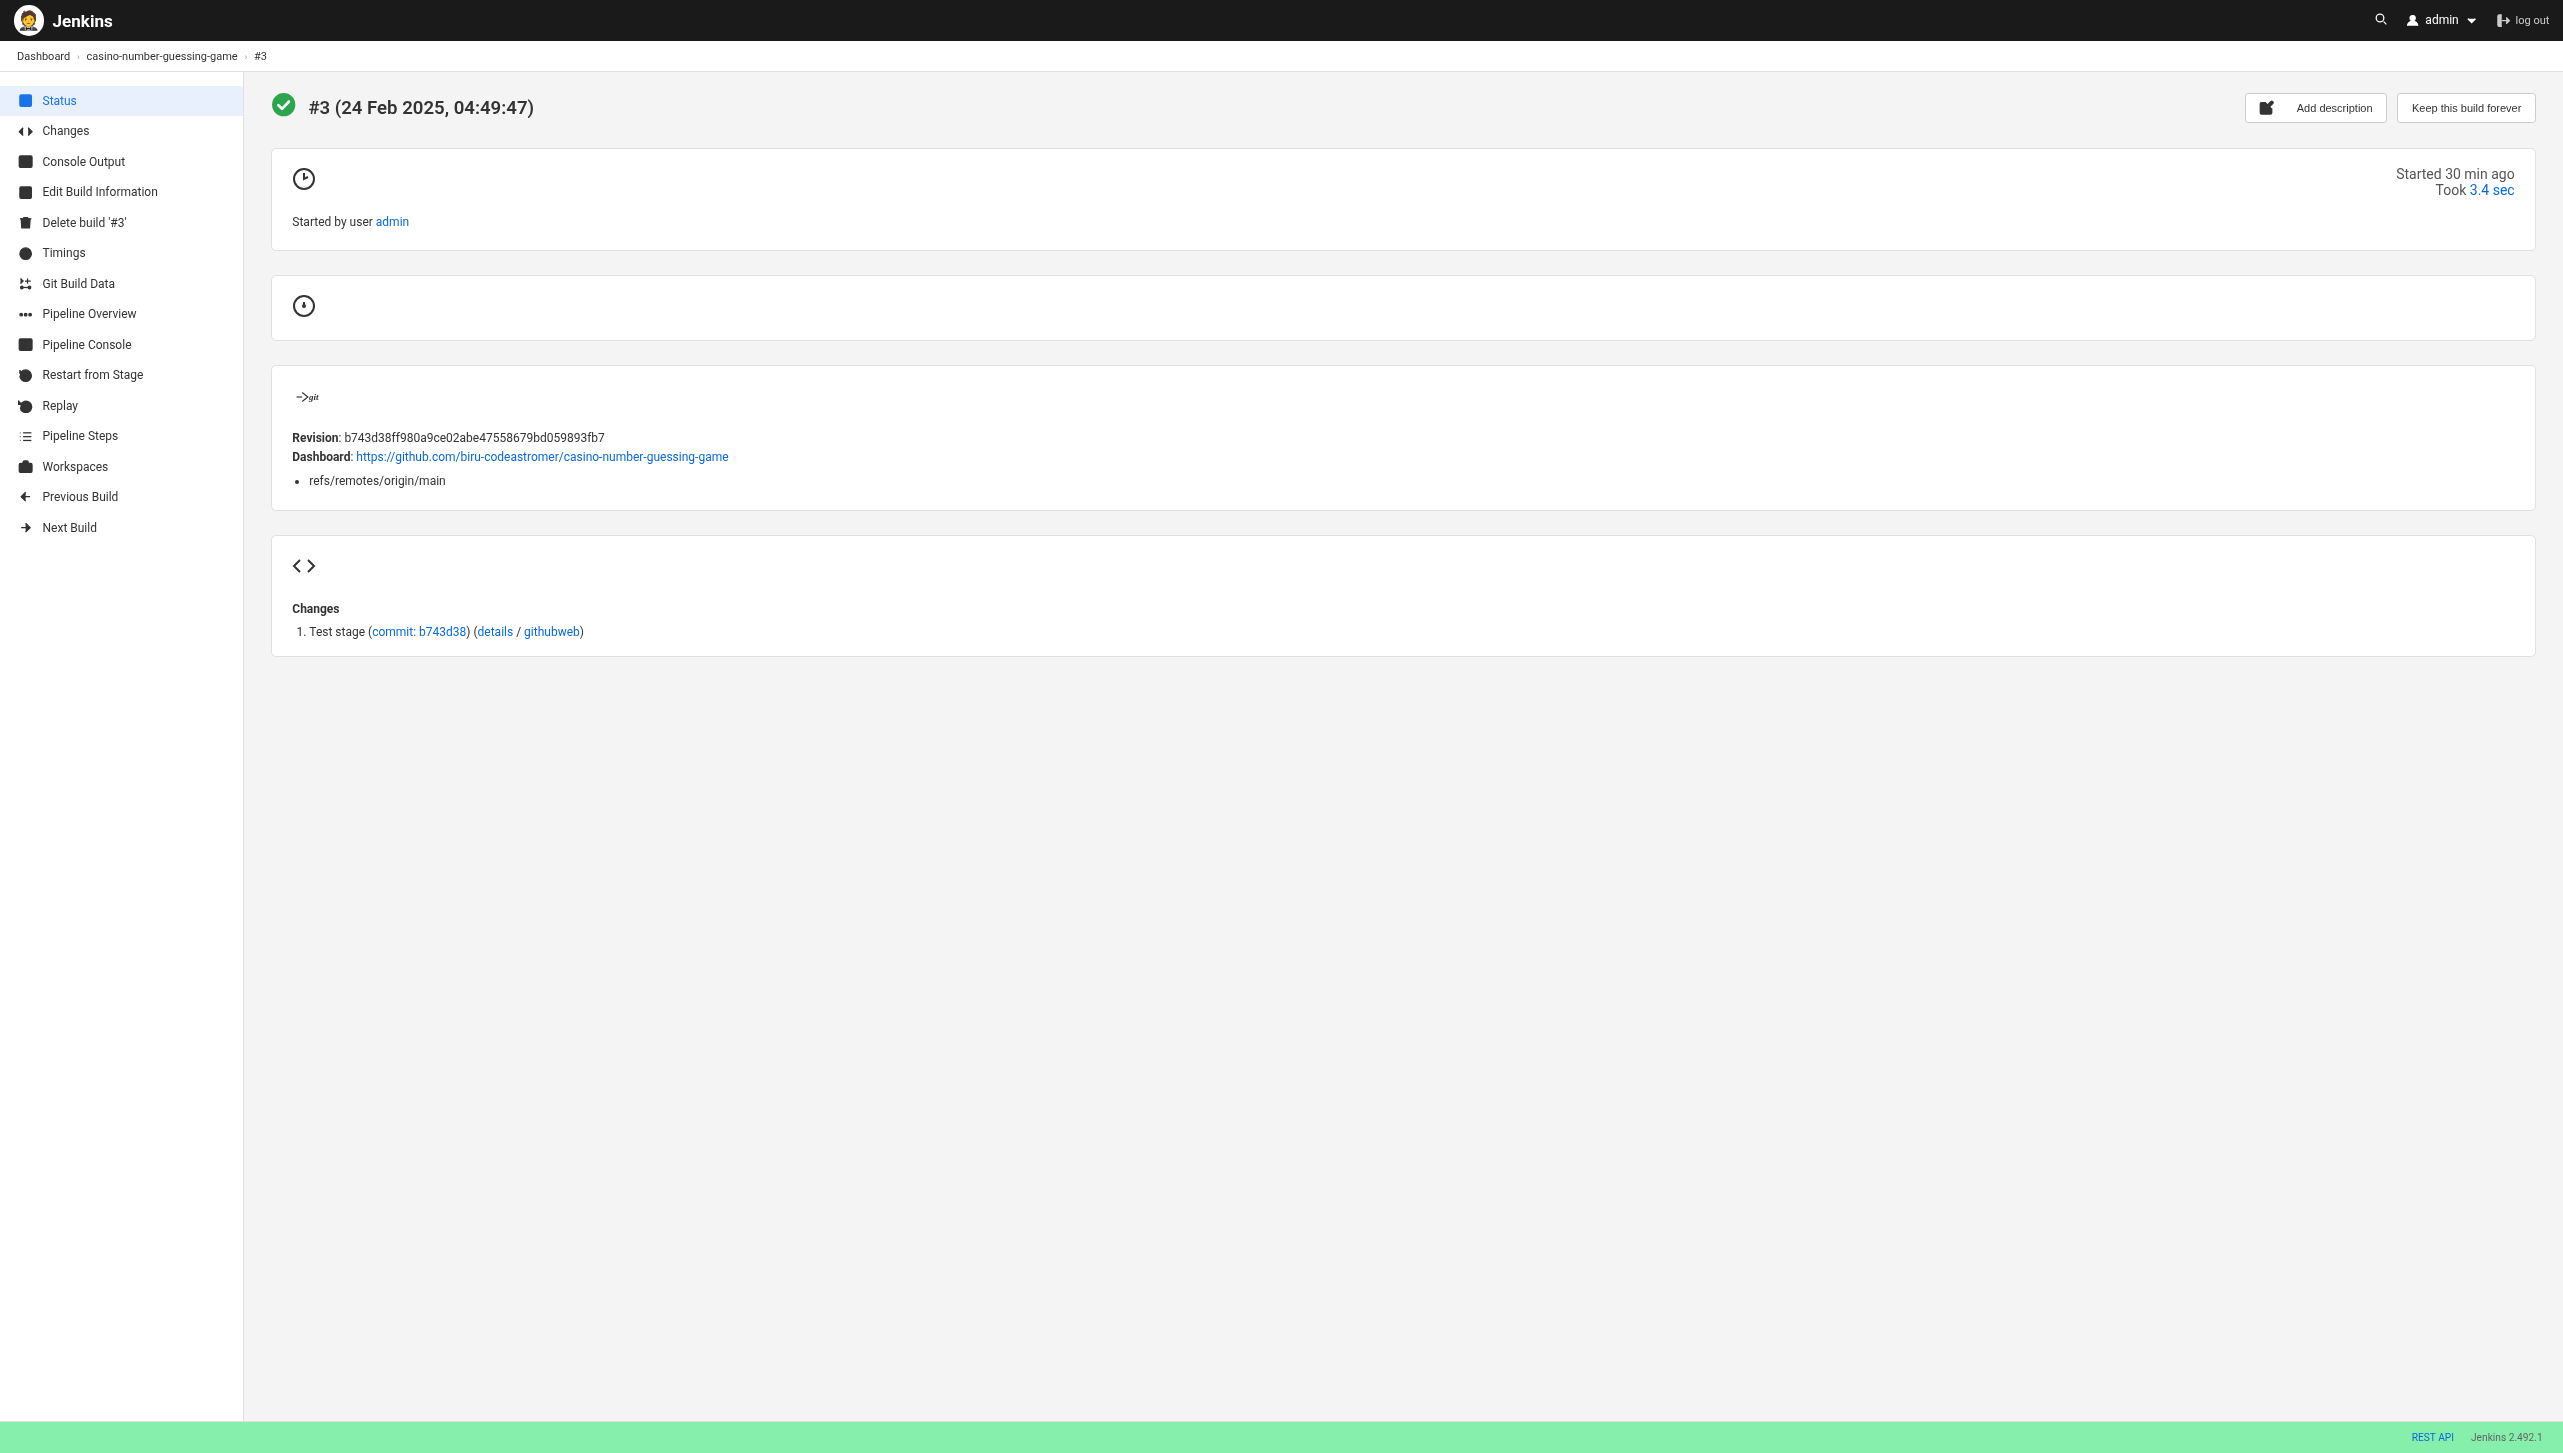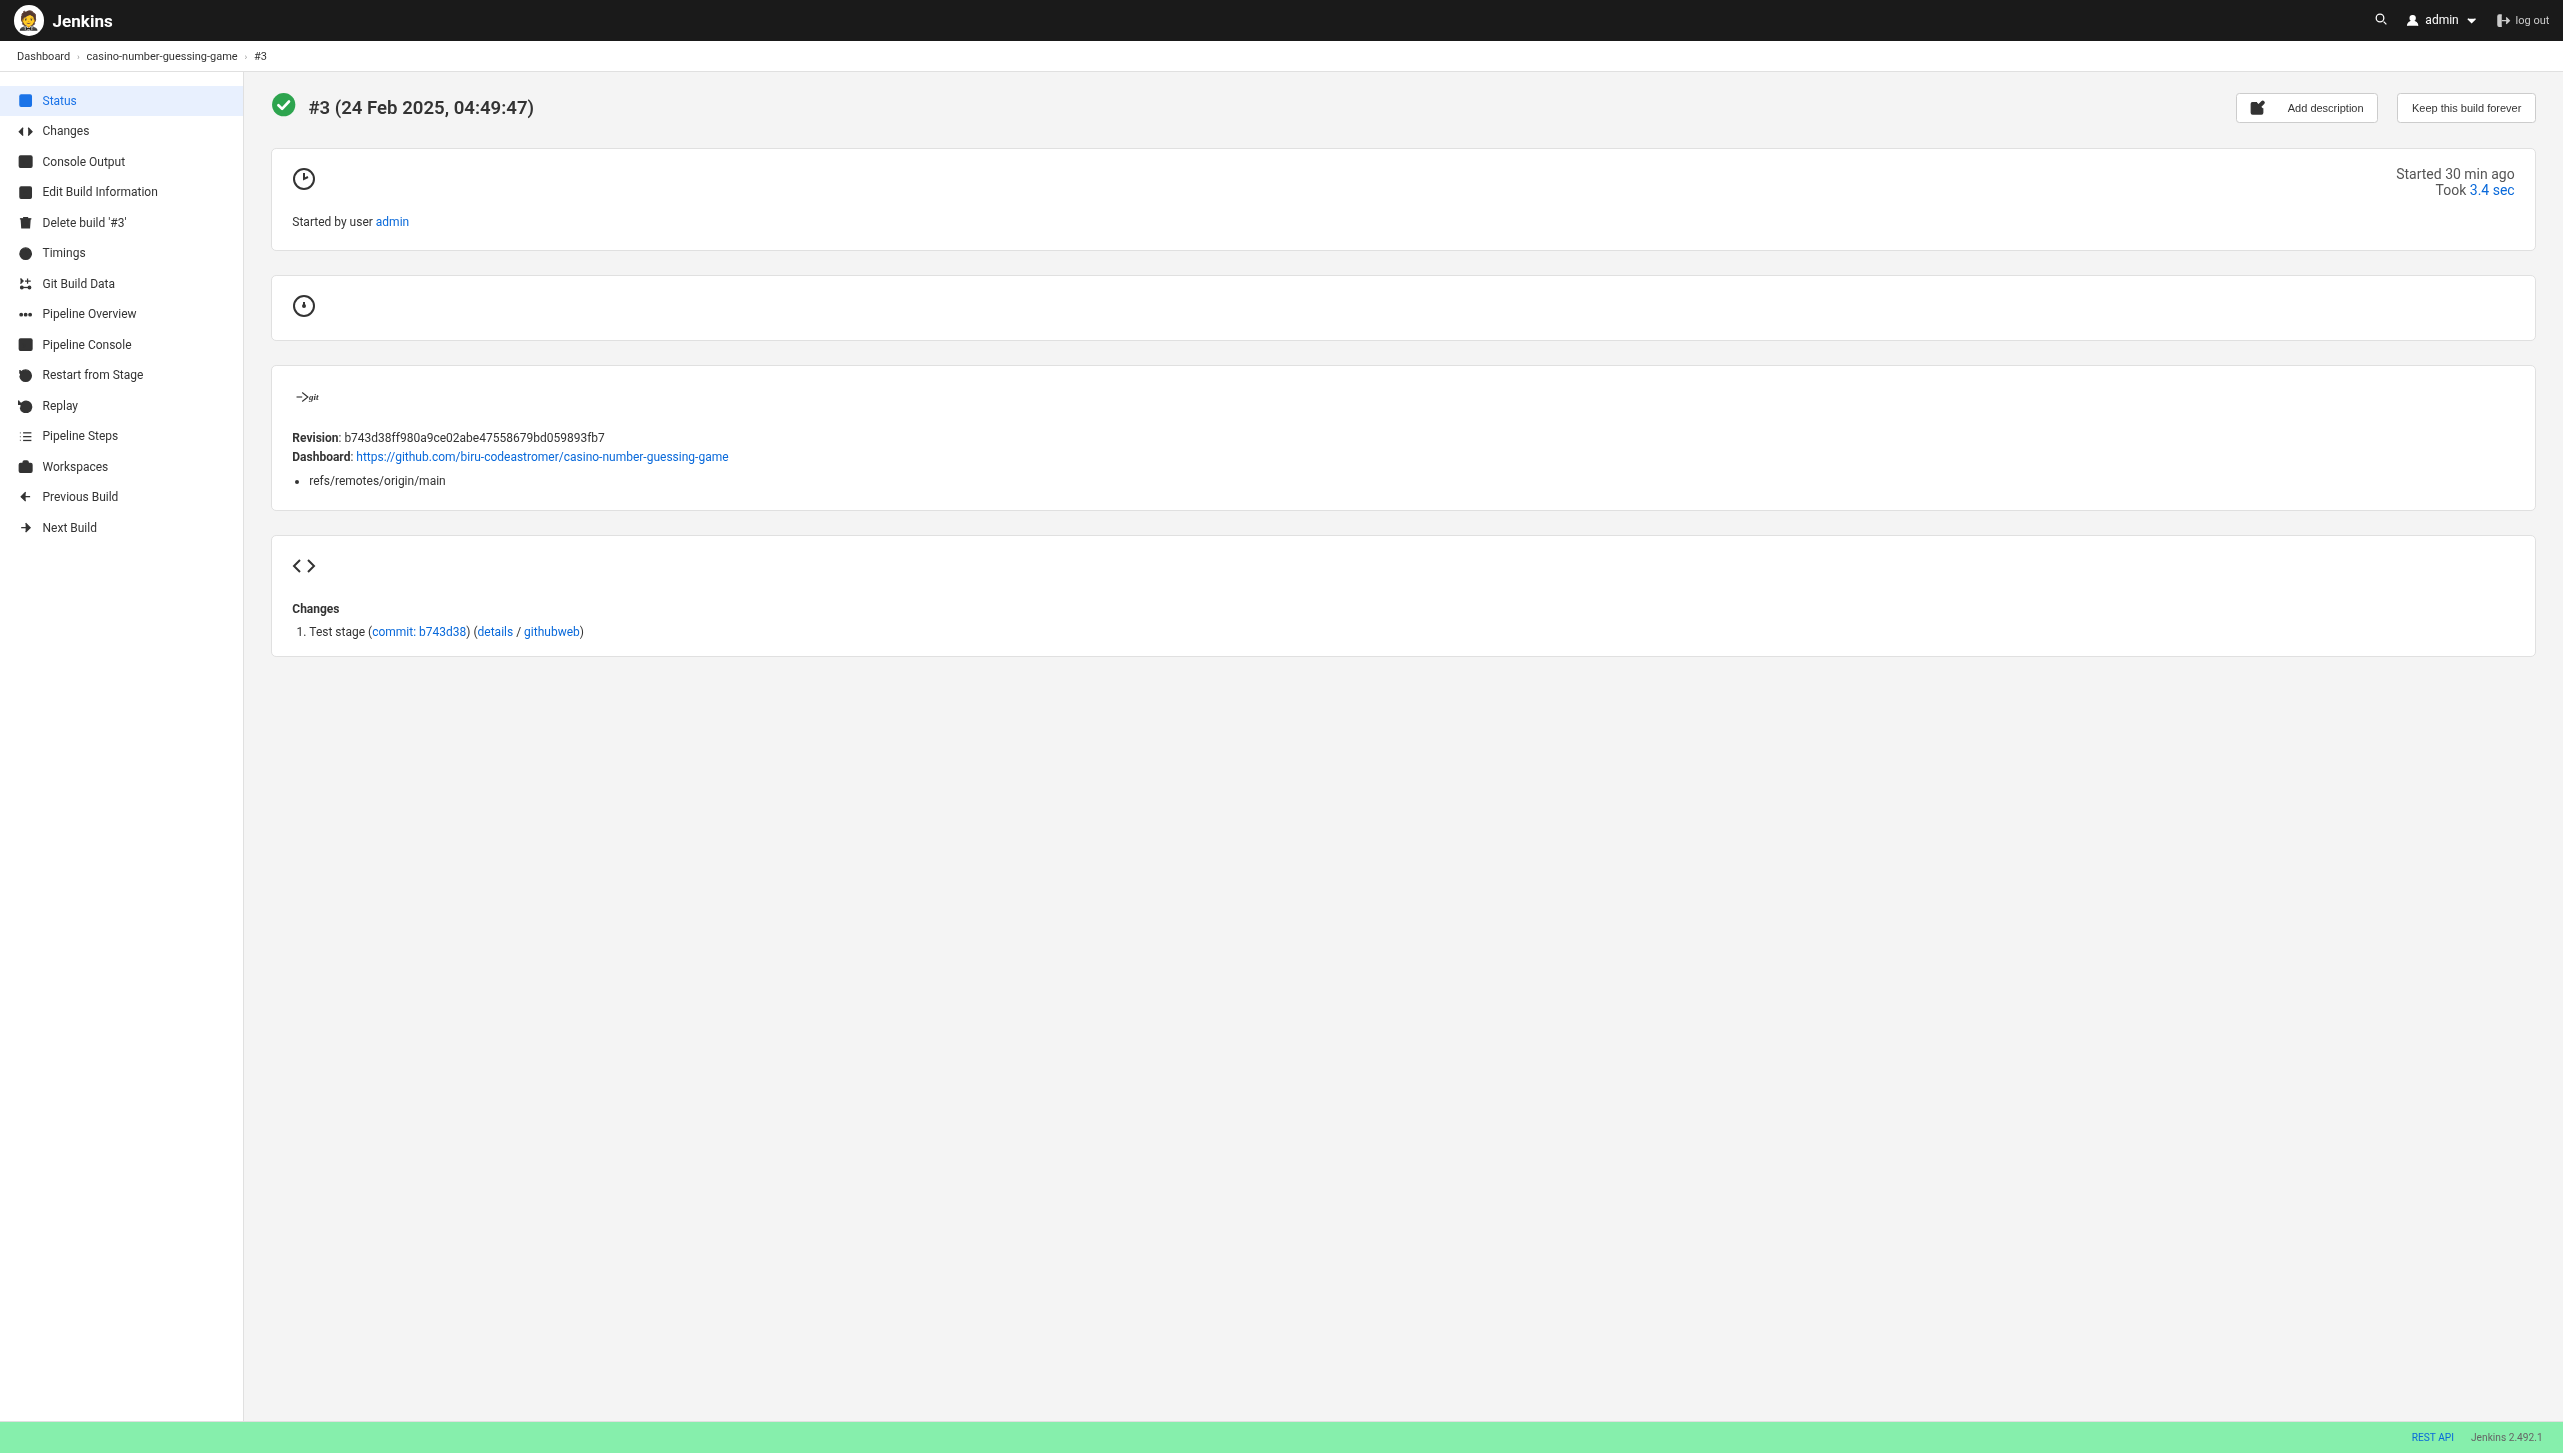--- a/index.html
+++ b/index.html
@@ -129,21 +129,20 @@
       display: flex;
       align-items: center;
       gap: 22px;
       padding: 6.8px 13.6px;
       border: 0.8px solid #ccc;
       background: #fff;
       border-radius: 3.4px;
       cursor: pointer;
       font-size: 11px;
       color: #333;
-      margin-left: 9px;
     }
 
     
     .build-info-section {
       display: flex;
       align-items: flex-start;
       gap: 17px;
       margin-bottom: 24px;
       background: #fff;
       border: 0.8px solid #e0e0e0;

